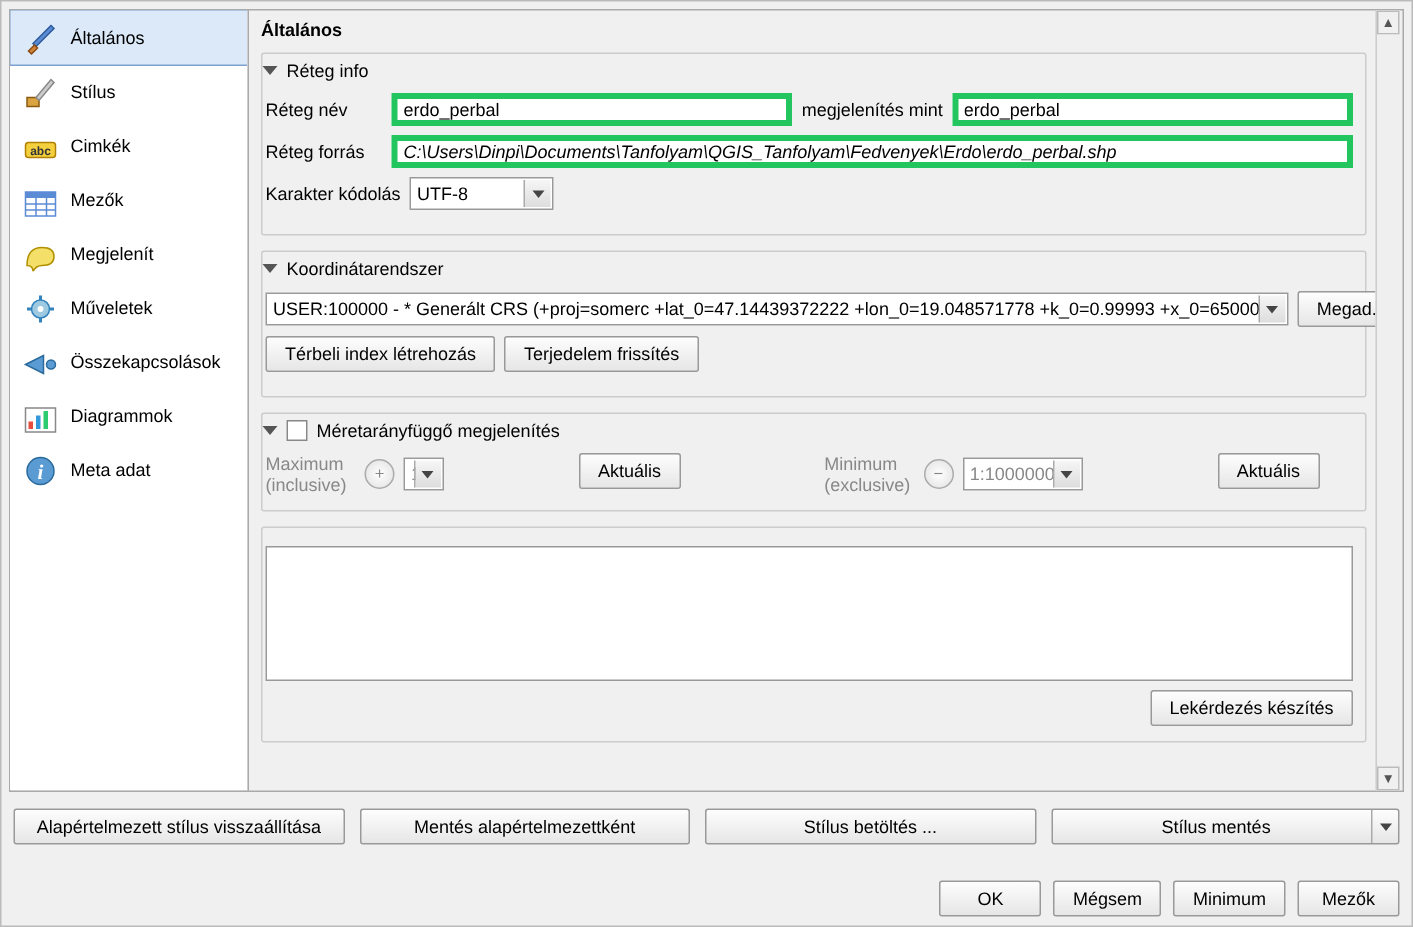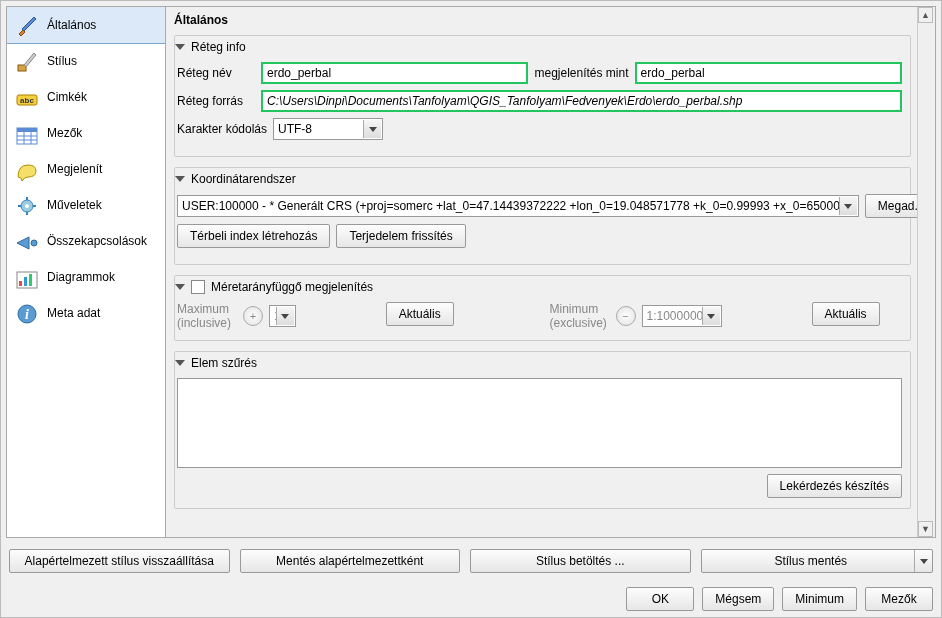--- a/index.html
+++ b/index.html
@@ -111,21 +111,21 @@
     display: flex;
     align-items: center;
     gap: 6px;
     margin-bottom: 6px;
   }
   .label {
     white-space: nowrap;
   }
   input[type="text"] {
     height: 22px;
-    border: 2px solid #22c55e;
+    border: 4px solid #22c55e;
     padding: 2px 4px;
     font-family: inherit;
     font-size: 12px;
     background: #fff;
   }
   select, .combo {
     height: 22px;
     border: 1px solid #999;
     background: #fff;
     font-family: inherit;
@@ -174,21 +174,21 @@
     height: 90px;
     border: 1px solid #999;
     background: #fff;
     margin-top:6px;
   }
   .query-row { display:flex; justify-content:flex-end; margin-top:6px; }
   .bottom-buttons {
     padding: 6px 8px;
   }
   .bottom-row1 {
-    display:flex; gap:10px; margin-bottom:14px;
+    display:flex; gap:10px; margin-bottom:24px;
   }
   .bottom-row1 .btn { flex:1; }
   .bottom-row2 {
     display:flex; justify-content:flex-end; gap:8px;
   }
   .bottom-row2 .btn { min-width:68px; }
   .split-btn { position:relative; padding-right:24px; }
   .split-btn .drop {
     position:absolute; right:0; top:0; bottom:0; width:18px;
     border-left:1px solid #aaa;
@@ -311,21 +311,21 @@
           <input type="text" style="flex: 1 1 0%;" value="erdo_perbal">
           <span class="label">megjelenítés mint</span>
           <input type="text" style="flex: 1 1 0%;" value="erdo_perbal">
         </div>
         <div class="row">
           <span class="label" style="width:78px">Réteg forrás</span>
           <input type="text" style="flex: 1 1 0%; font-style: italic;" value="C:\Users\Dinpi\Documents\Tanfolyam\QGIS_Tanfolyam\Fedvenyek\Erdo\erdo_perbal.shp">
         </div>
         <div class="row">
           <span class="label">Karakter kódolás</span>
-          <div class="combo" style="width:110px">
+          <div class="combo" style="width:96px">
             <span class="combo-text">UTF-8</span>
             <span class="drop">
                   <span class="tri"></span>
                 </span>
           </div>
         </div>
       </div>
 
       <div class="group">
         <div class="group-header">
@@ -379,24 +379,20 @@
                       <span class="tri"></span>
                     </span>
               </div>
             </div>
             <button class="btn" style="margin-left:86px">Aktuális</button>
           </div>
         </div>
       </div>
 
       <div class="group">
-        <div class="group-header">
-          <span class="disclose"></span>
-          <span>Elem szűrés</span>
-        </div>
         <div class="filter-box"></div>
         <div class="query-row">
           <button class="btn">Lekérdezés készítés</button>
         </div>
       </div>
     </div>
 
     <div class="scrollbar-v">
       <div class="scroll-arrow">▲</div>
       <div class="scroll-track"></div>

